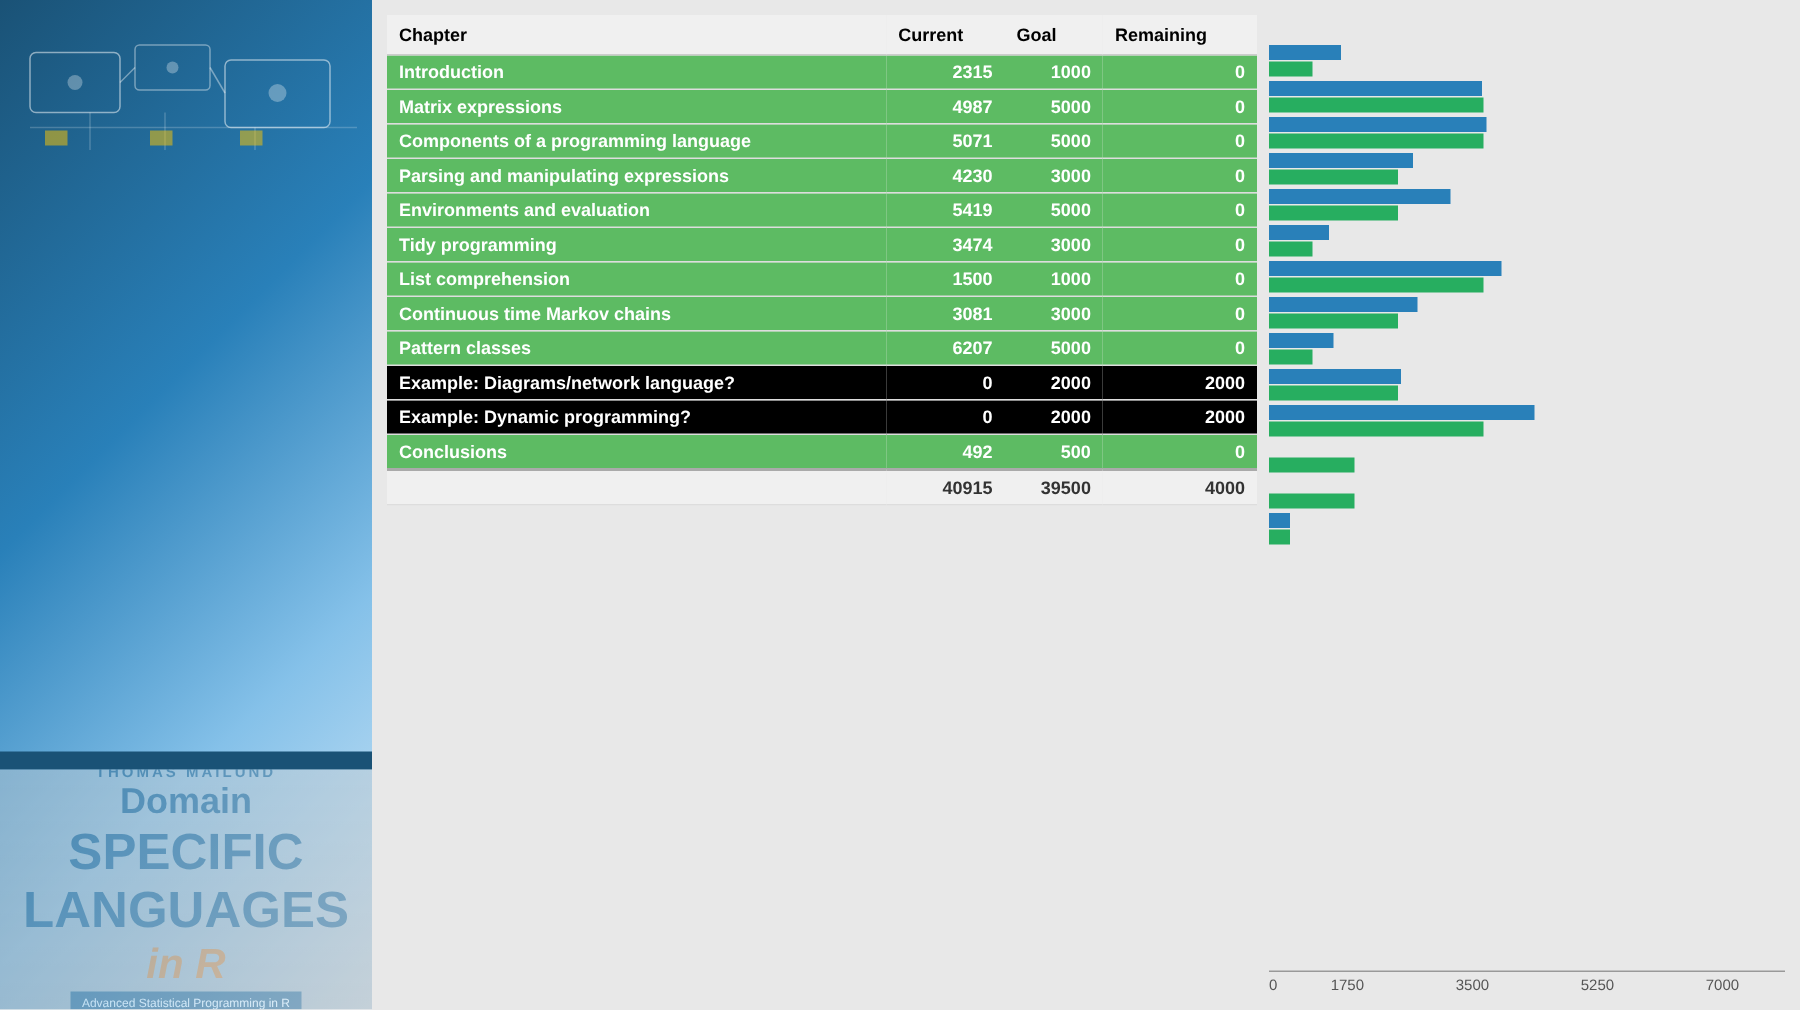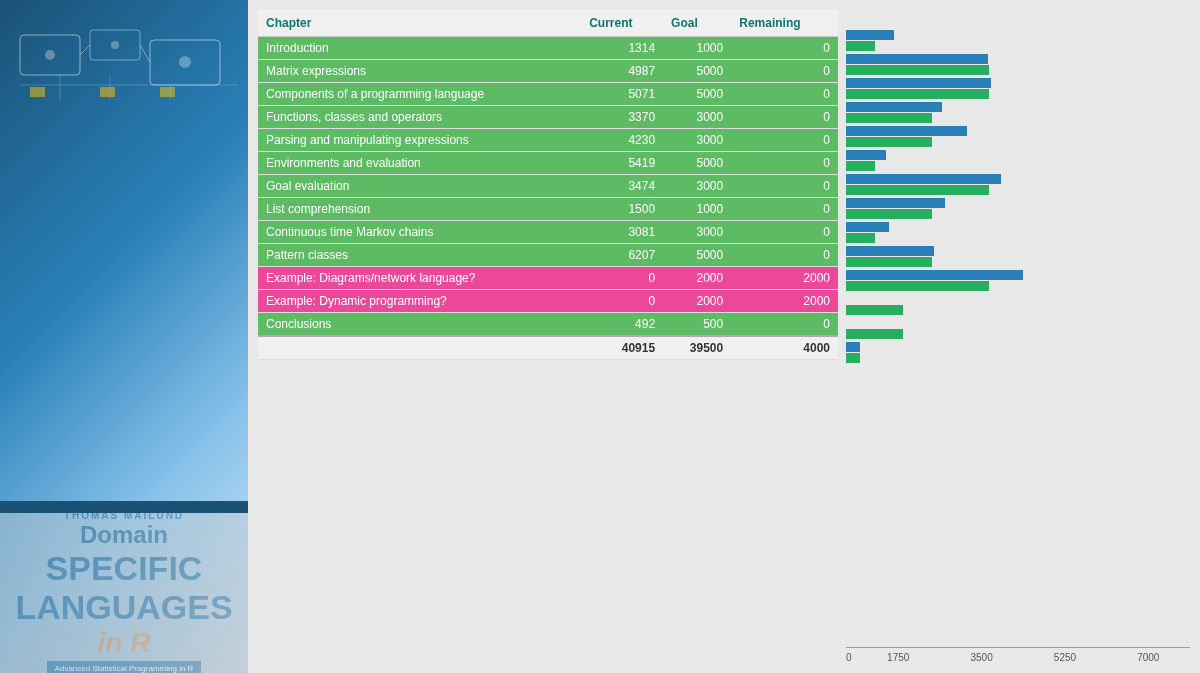--- a/index.html
+++ b/index.html
@@ -128,47 +128,47 @@
       border-collapse: collapse;
       font-size: 12px;
     }
 
     thead tr th {
       background: #f0f0f0;
       padding: 6px 8px;
       text-align: left;
       font-weight: bold;
       border-bottom: 1px solid #ccc;
-      color: #0f766e;
+      color: #000000;
     }
 
     thead tr th:not(:first-child) {
     }
 
     tbody tr td {
       padding: 4px 8px;
       border-bottom: 1px solid #ddd;
       color: #333;
     }
 
     tbody tr td:not(:first-child) {
       text-align: right;
     }
 
     .row-green {
       background: #5dbb63;
     }
 
     .row-red {
-      background: #ec4899;
+      background: #000000;
     }
 
     .row-green td, .row-red td {
       color: #fff;
-      font-weight: normal;
+      font-weight: bold;
     }
 
     .footer-row td {
       font-weight: bold;
       background: #f0f0f0;
       border-top: 2px solid #aaa;
     }
 
     
     .chart-section {
@@ -284,56 +284,50 @@
         <tr>
           <th>Chapter</th>
           <th>Current</th>
           <th>Goal</th>
           <th>Remaining</th>
         </tr>
       </thead>
       <tbody id="table-body">
       <tr class="row-green">
     <td>Introduction</td>
-    <td>1314</td>
+    <td>2315</td>
     <td>1000</td>
     <td>0</td>
   </tr>
           <tr class="row-green">
     <td>Matrix expressions</td>
     <td>4987</td>
     <td>5000</td>
     <td>0</td>
   </tr>
           <tr class="row-green">
     <td>Components of a programming language</td>
     <td>5071</td>
     <td>5000</td>
     <td>0</td>
   </tr>
           <tr class="row-green">
-    <td>Functions, classes and operators</td>
-    <td>3370</td>
-    <td>3000</td>
-    <td>0</td>
-  </tr>
-          <tr class="row-green">
     <td>Parsing and manipulating expressions</td>
     <td>4230</td>
     <td>3000</td>
     <td>0</td>
   </tr>
           <tr class="row-green">
     <td>Environments and evaluation</td>
     <td>5419</td>
     <td>5000</td>
     <td>0</td>
   </tr>
           <tr class="row-green">
-    <td>Goal evaluation</td>
+    <td>Tidy programming</td>
     <td>3474</td>
     <td>3000</td>
     <td>0</td>
   </tr>
           <tr class="row-green">
     <td>List comprehension</td>
     <td>1500</td>
     <td>1000</td>
     <td>0</td>
   </tr>

